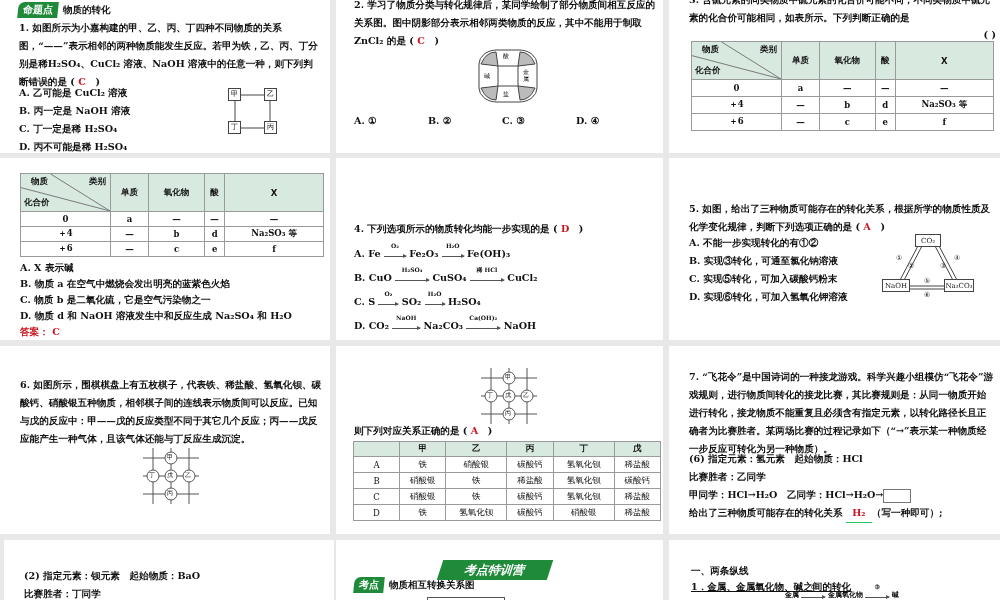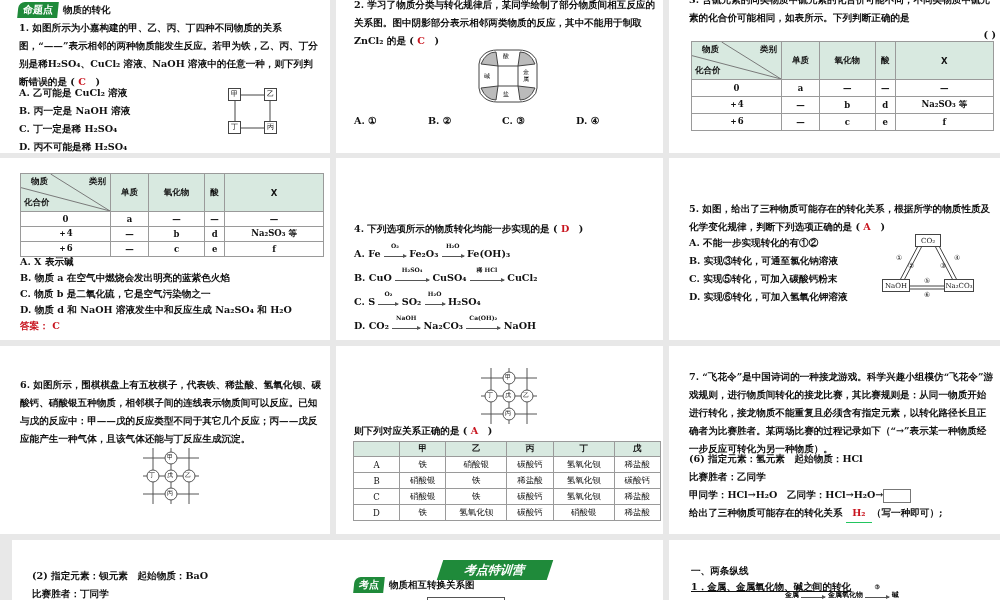--- a/index.html
+++ b/index.html
@@ -164,21 +164,21 @@
         </tr>
     <tr style="height:15px;">
           <td>＋6</td>
           <td>—</td>
           <td>c</td>
           <td>e</td>
           <td>f</td>
         </tr>
   </tbody>
     </table>
-  <div class="txt" style="position:absolute;left:20px;top:96px;line-height:16px;">
+  <div class="txt" style="position:absolute;left:20px;top:102px;line-height:16px;">
     <div>A. X 表示碱</div>
     <div>B. 物质 a 在空气中燃烧会发出明亮的蓝紫色火焰</div>
     <div>C. 物质 b 是二氧化硫，它是空气污染物之一</div>
     <div>D. 物质 d 和 NaOH 溶液发生中和反应生成 Na₂SO₄ 和 H₂O</div>
     <div><span class="red">答案：</span> <span class="red">C</span></div>
   </div>
 </div>
 
 <div class="panel" style="left:336px;top:158px;width:327px;height:182px;">
   <div class="txt" style="position:absolute;left:18px;top:62px;">
@@ -348,21 +348,21 @@
     <div>比赛胜者：乙同学</div>
     <div>
       <span>甲同学：HCl→H₂O</span>　<span>乙同学：HCl→H₂O→</span><span class="inputbox" style="width:28px;"></span>
     </div>
     <div>
       <span>给出了三种物质可能存在的转化关系</span> <span class="blank red">H₂</span><span>（写一种即可）;</span>
     </div>
   </div>
 </div>
 
-<div class="panel" style="left:12px;top:540px;width:330px;height:60px;">
+<div class="panel" style="left:4px;top:540px;width:330px;height:60px;">
   <div class="txt" style="position:absolute;left:20px;top:27px;">
     <div>(2) 指定元素：钡元素　起始物质：BaO</div>
     <div>比赛胜者：丁同学</div>
   </div>
 </div>
 
 <div class="panel" style="left:336px;top:540px;width:327px;height:60px;">
   <div class="banner" style="left:104px;top:20px;width:110px;height:20px;">考点特训营</div>
   <div style="position:absolute;left:18px;top:37px;display:flex;align-items:center;">
     <span class="tag">考点</span>

